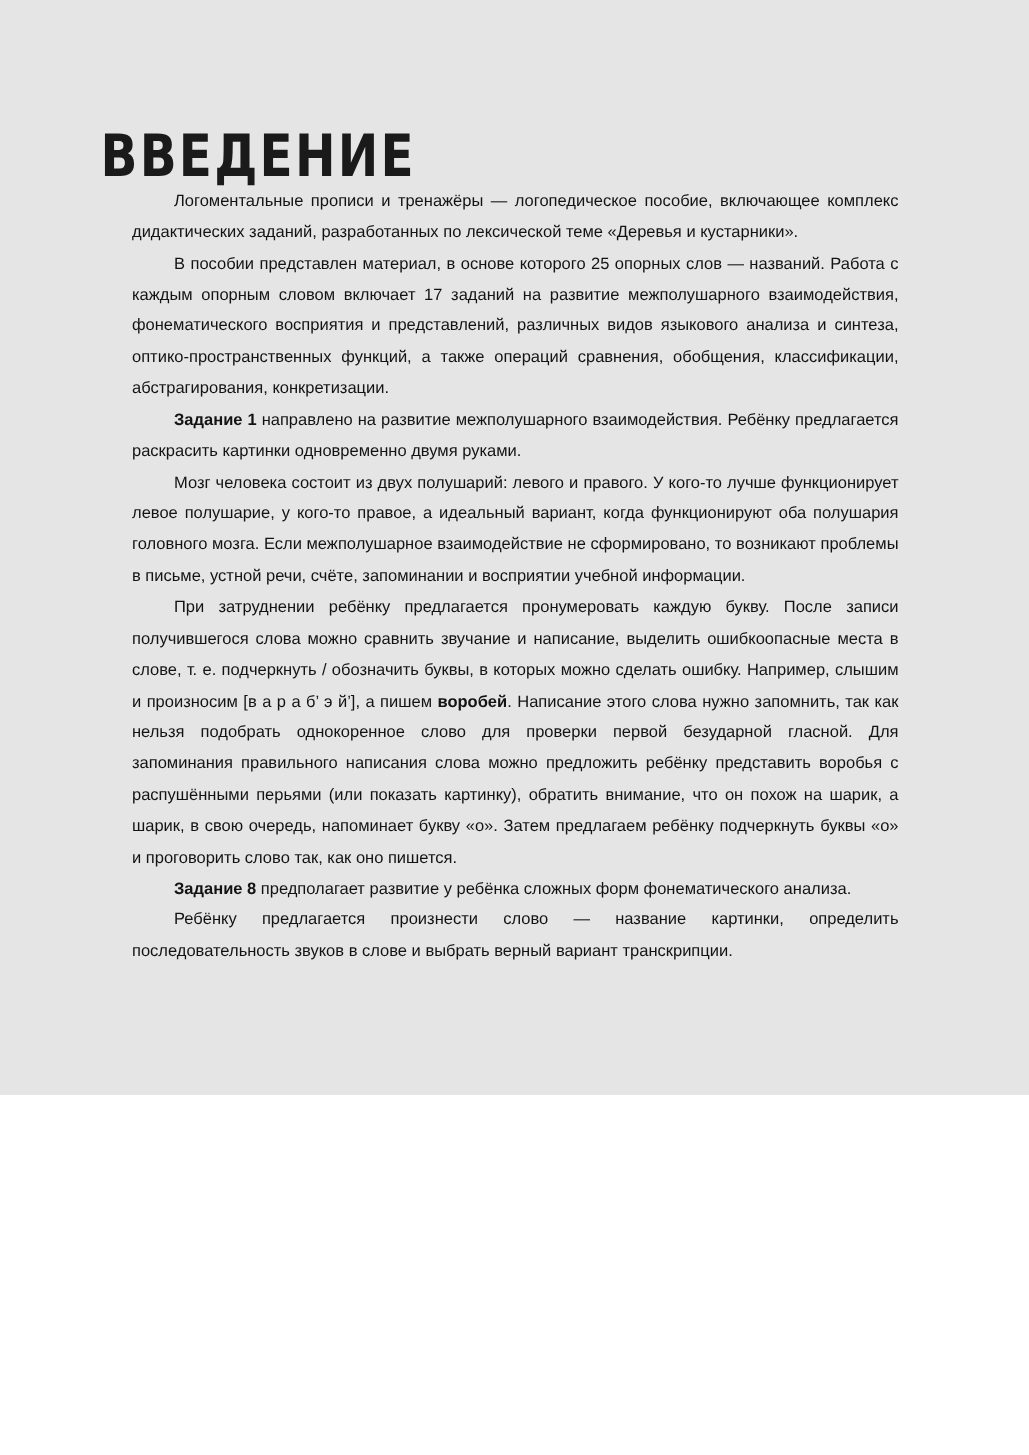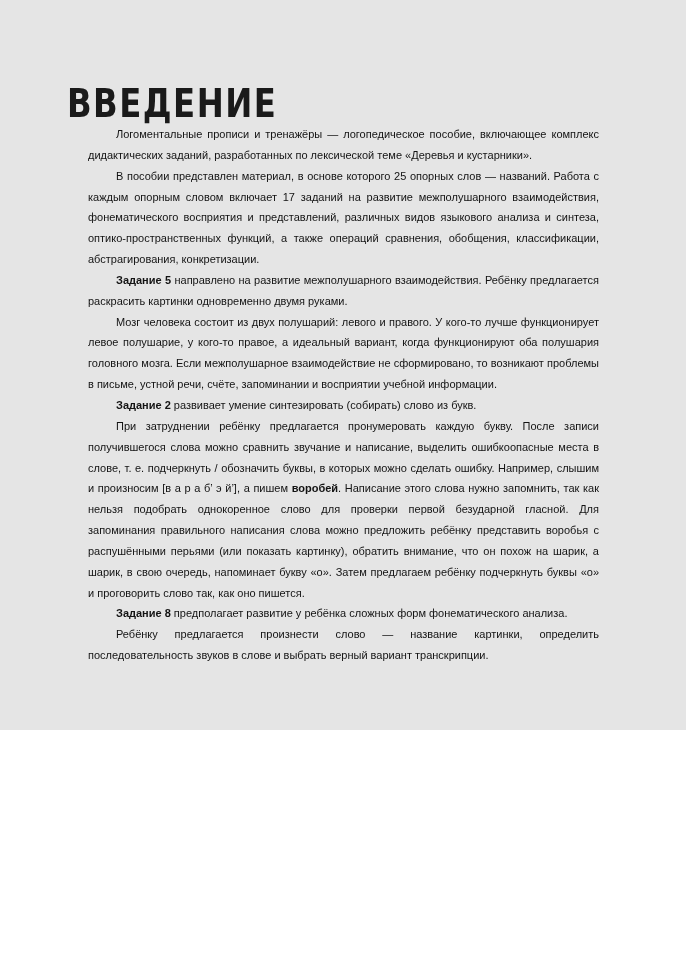--- a/index.html
+++ b/index.html
@@ -80,23 +80,22 @@
 </head>
 <body>
 
 <div class="page">
 
   <h1 class="chapter-title">ВВЕДЕНИЕ</h1>
 
   <div class="body-column">
       <p class="para"><span>Логоментальные прописи и тренажёры — логопедическое пособие, включающее комплекс дидактических заданий, разработанных по лексической теме «Деревья и кустарники».</span></p>
       <p class="para"><span>В пособии представлен материал, в основе которого 25 опорных слов — названий. Работа с каждым опорным словом включает 17 заданий на развитие межполушарного взаимодействия, фонематического восприятия и представлений, различных видов языкового анализа и синтеза, оптико-пространственных функций, а также операций сравнения, обобщения, классификации, абстрагирования, конкретизации.</span></p>
-      <p class="para"><b>Задание 5</b><span> направлено на развитие межполушарного взаимодействия. Ребёнку предлагается раскрасить картинки одновременно двумя руками.</span></p>
+      <p class="para"><b>Задание 1</b><span> направлено на развитие межполушарного взаимодействия. Ребёнку предлагается раскрасить картинки одновременно двумя руками.</span></p>
       <p class="para"><span>Мозг человека состоит из двух полушарий: левого и правого. У кого-то лучше функционирует левое полушарие, у кого-то правое, а идеальный вариант, когда функционируют оба полушария головного мозга. Если межполушарное взаимодействие не сформировано, то возникают проблемы в письме, устной речи, счёте, запоминании и восприятии учебной информации.</span></p>
-      <p class="para"><b>Задание 2</b><span> развивает умение синтезировать (собирать) слово из букв.</span></p>
       <p class="para"><span>При затруднении ребёнку предлагается пронумеровать каждую букву. После записи получившегося слова можно сравнить звучание и написание, выделить ошибкоопасные места в слове, т. е. подчеркнуть / обозначить буквы, в которых можно сделать ошибку. Например, слышим и произносим [в а р а б’ э й’], а пишем </span><b>воробей</b><span>. Написание этого слова нужно запомнить, так как нельзя подобрать однокоренное слово для проверки первой безударной гласной. Для запоминания правильного написания слова можно предложить ребёнку представить воробья с распушёнными перьями (или показать картинку), обратить внимание, что он похож на шарик, а шарик, в свою очередь, напоминает букву «о». Затем предлагаем ребёнку подчеркнуть буквы «о» и проговорить слово так, как оно пишется.</span></p>
       <p class="para"><b>Задание 8</b><span> предполагает развитие у ребёнка сложных форм фонематического анализа.</span></p>
       <p class="para"><span>Ребёнку предлагается произнести слово — название картинки, определить последовательность звуков в слове и выбрать верный вариант транскрипции.</span></p>
     </div>
 
   <div class="page-number">4</div>
 
 </div>
 
 </body></html>

